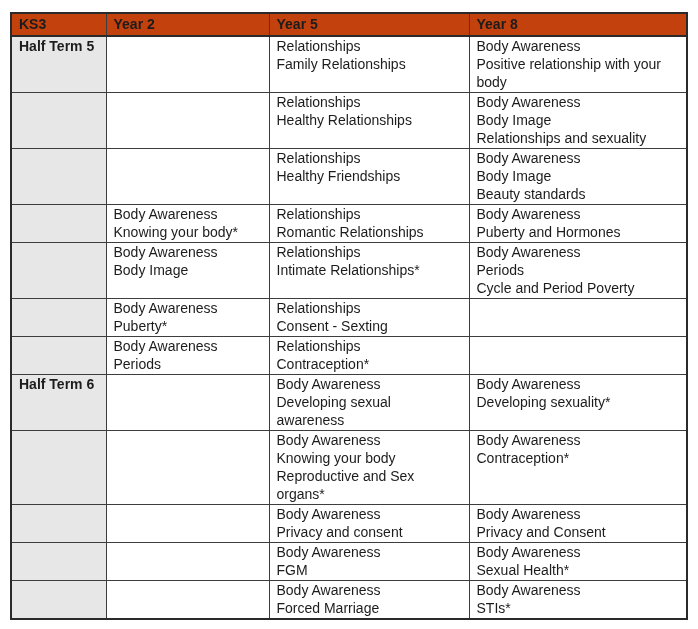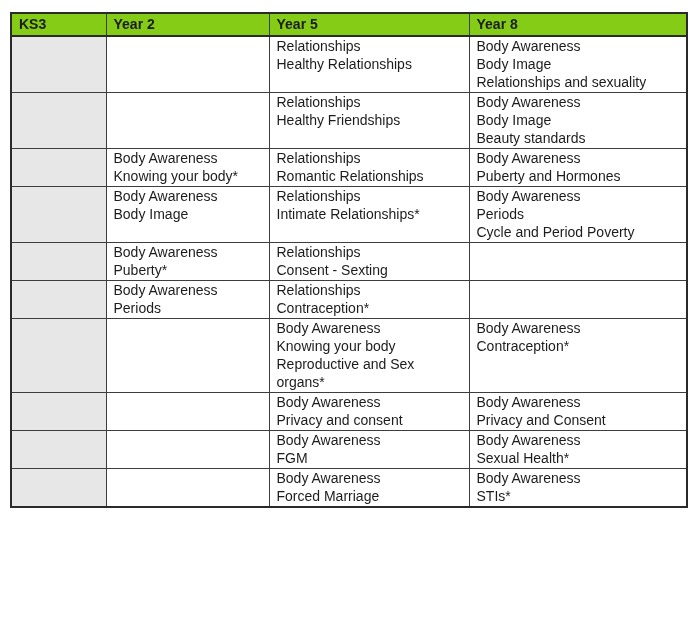--- a/index.html
+++ b/index.html
@@ -34,21 +34,21 @@
     padding: 0 7px 1px 7px;
     font-size: 14px;
     line-height: 18px;
     vertical-align: top;
     text-align: left;
     color: #1c1c1c;
     white-space: pre-line;
     overflow: hidden;
   }
   .curriculum-table thead th {
-    background: #84cc16;
+    background: #c2410c;
     font-weight: bold;
     border-bottom: 2px solid #2a2a2a;
     padding-top: 1px;
     padding-bottom: 2px;
   }
   .curriculum-table td.rowhead {
     background: #e8e7e7;
     font-weight: bold;
   }
 </style>
@@ -65,20 +65,29 @@
     </colgroup>
     <thead>
       <tr>
         <th>KS3</th>
         <th>Year 2</th>
         <th>Year 5</th>
         <th>Year 8</th>
       </tr>
     </thead>
     <tbody>
+      <tr>
+        <td class="rowhead">Half Term 5</td>
+        <td></td>
+        <td>Relationships
+Family Relationships</td>
+        <td>Body Awareness
+Positive relationship with your
+body</td>
+      </tr>
       <tr>
         <td class="rowhead"></td>
         <td></td>
         <td>Relationships
 Healthy Relationships</td>
         <td>Body Awareness
 Body Image
 Relationships and sexuality</td>
       </tr>
       <tr>
@@ -119,20 +128,29 @@
       </tr>
       <tr>
         <td class="rowhead"></td>
         <td>Body Awareness
 Periods</td>
         <td>Relationships
 Contraception*</td>
         <td></td>
       </tr>
       <tr>
+        <td class="rowhead">Half Term 6</td>
+        <td></td>
+        <td>Body Awareness
+Developing sexual
+awareness</td>
+        <td>Body Awareness
+Developing sexuality*</td>
+      </tr>
+      <tr>
         <td class="rowhead"></td>
         <td></td>
         <td>Body Awareness
 Knowing your body
 Reproductive and Sex
 organs*</td>
         <td>Body Awareness
 Contraception*</td>
       </tr>
       <tr>

